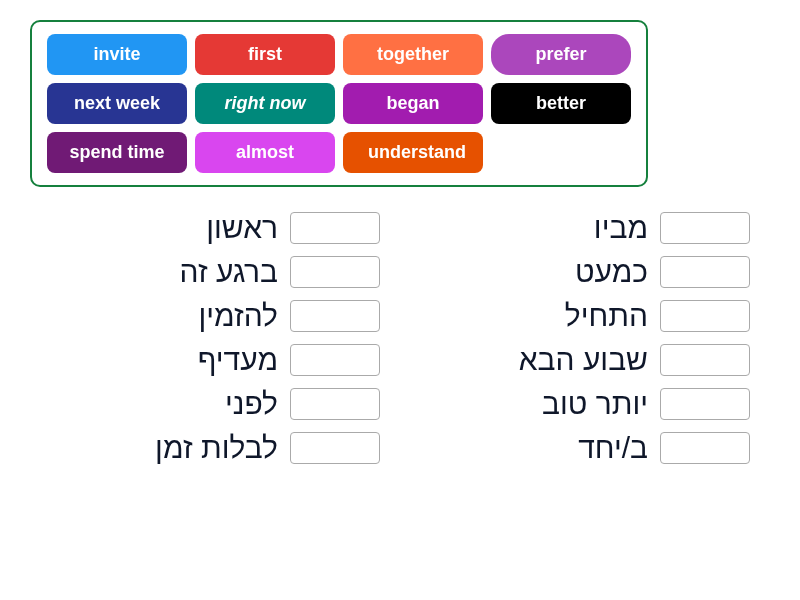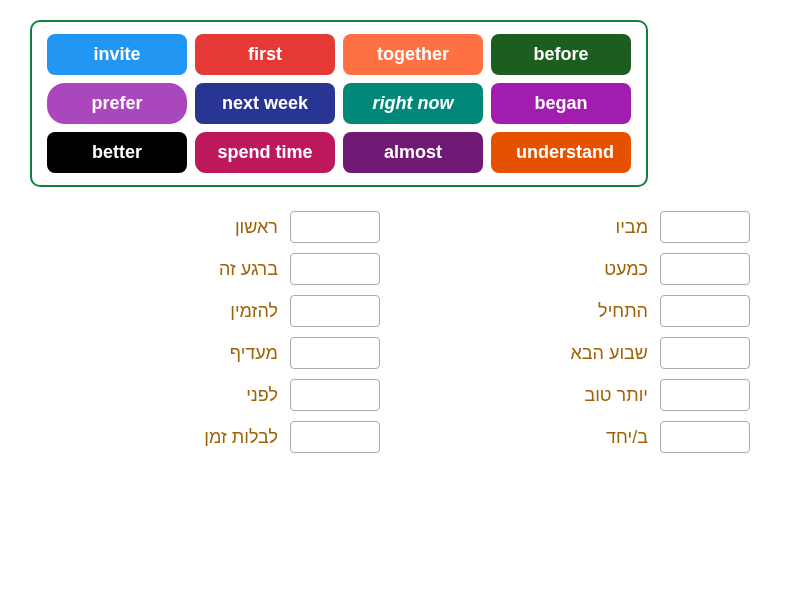--- a/index.html
+++ b/index.html
@@ -67,46 +67,45 @@
     .match-box {
       width: 90px;
       height: 32px;
       border: 1.5px solid #aaaaaa;
       border-radius: 4px;
       background: #fff;
       flex-shrink: 0;
     }
 
     .match-label {
-      font-size: 18px;
+      font-size: 30px;
       font-weight: 500;
-      color: #a16207;
+      color: #0f172a;
       direction: rtl;
       text-align: right;
     }
   </style>
 </head>
 <body>
 
 <div class="container">
 
   
   <div class="word-bank">
     <div class="word-bank-grid" id="word-bank-grid">
     <button class="word-btn" style="background-color: rgb(33, 150, 243);">invite</button>
         <button class="word-btn" style="background-color: rgb(229, 57, 53);">first</button>
         <button class="word-btn" style="background-color: rgb(255, 112, 67);">together</button>
-        <button class="word-btn" style="background-color: rgb(27, 94, 32);">before</button>
         <button class="word-btn" style="background-color: rgb(171, 71, 188); border-radius: 18px;">prefer</button>
         <button class="word-btn" style="background-color: rgb(40, 53, 147);">next week</button>
         <button class="word-btn" style="background-color: rgb(0, 137, 123); font-style: italic;">right now</button>
         <button class="word-btn" style="background-color: #a21caf;">began</button>
         <button class="word-btn" style="background-color: #000000;">better</button>
-        <button class="word-btn" style="background-color: #be185d; border-radius: 11px;">spend time</button>
-        <button class="word-btn" style="background-color: #701a75;">almost</button>
+        <button class="word-btn" style="background-color: #701a75;">spend time</button>
+        <button class="word-btn" style="background-color: #d946ef;">almost</button>
         <button class="word-btn" style="background-color: rgb(230, 81, 0); padding-left: 16px;">understand</button>
       </div>
   </div>
 
   
   <div class="matching-area">
 
     <div class="match-column" id="right-column">
     <div class="match-row">
           <div class="match-box"></div>

